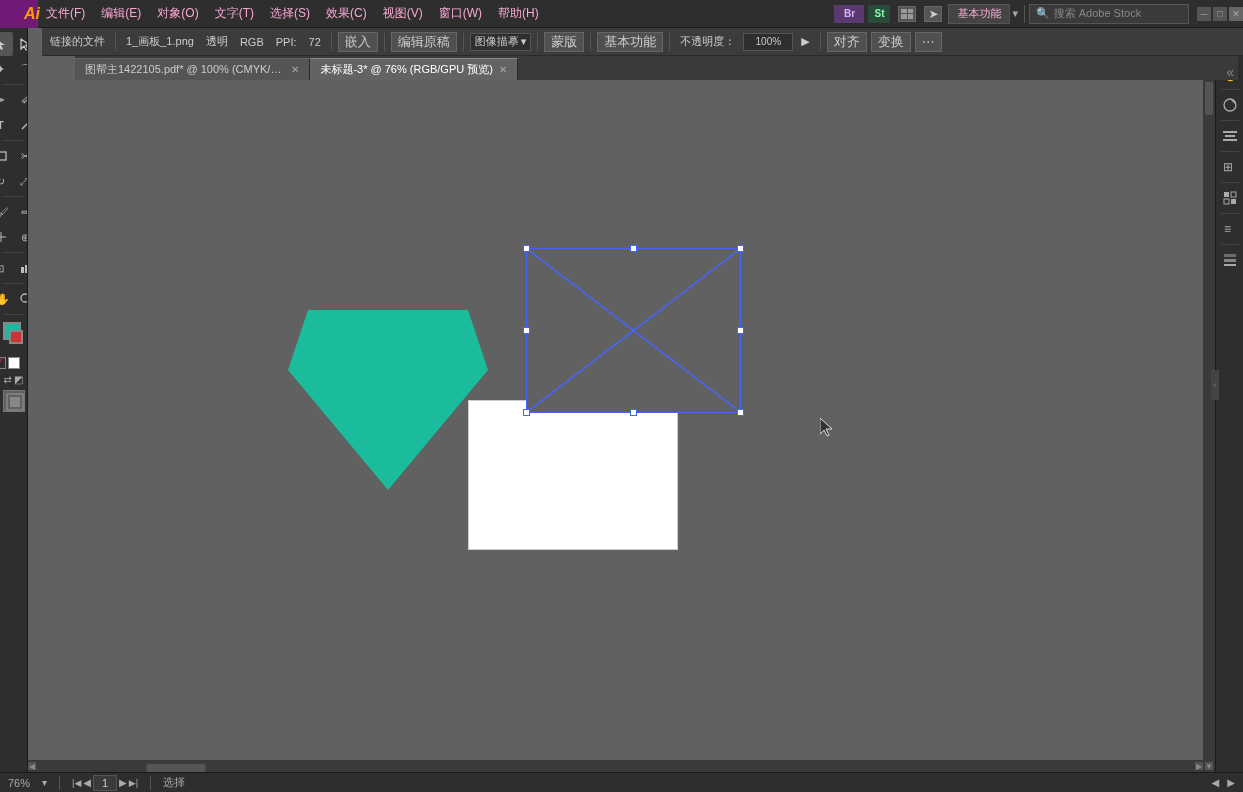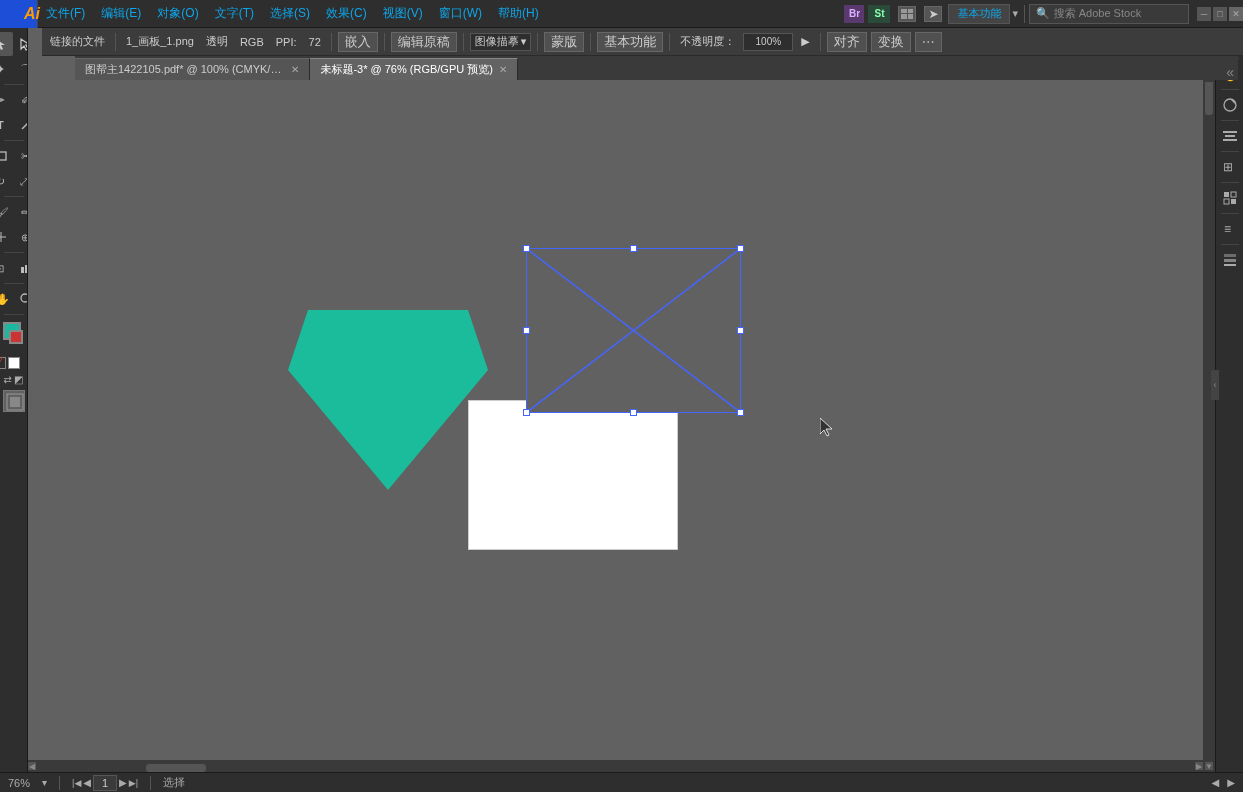--- a/index.html
+++ b/index.html
@@ -4,26 +4,26 @@
   <style>
     * { margin: 0; padding: 0; box-sizing: border-box; }
     body { width: 1243px; height: 792px; background: #616161; font-family: Arial, sans-serif; font-size: 12px; color: #ccc; overflow: hidden; position: relative; }
 
     
     #top-menu-bar {
       width: 100%; height: 28px; background: #2e2e2e; display: flex; align-items: center;
       position: absolute; top: 0; left: 0; z-index: 100; border-bottom: 1px solid #1a1a1a;
     }
     #ai-logo {
-      width: 38px; height: 28px; background: #1d4ed8; display: flex; align-items: center;
+      width: 38px; height: 28px; background: #701a75; display: flex; align-items: center;
       justify-content: center; color: #ff9a00; font-size: 16px; font-style: italic; font-weight: bold;
       border-right: 1px solid #444; flex-shrink: 0; padding-left: 27px;
     }
     .menu-item {
-      padding: 0 8px; height: 28px; display: flex; align-items: center; color: #0ea5e9;
+      padding: 0 8px; height: 28px; display: flex; align-items: center; color: #f9a8d4;
       font-size: 12px; cursor: pointer; white-space: nowrap;
     }
     .menu-spacer { flex: 1; }
     .window-controls { display: flex; align-items: center; gap: 2px; padding-left: 8px; }
     .win-btn { width: 14px; height: 14px; background: #555; display: flex; align-items: center; justify-content: center; font-size: 9px; color: #aaa; cursor: pointer; }
 
     
     #toolbar {
       width: 100%; height: 28px; background: #3c3c3c; display: flex; align-items: center;
       position: absolute; top: 28px; left: 0; z-index: 99; border-bottom: 1px solid #2a2a2a;
@@ -140,21 +140,21 @@
     .handle.bl { bottom: -4px; left: -4px; }
     .handle.bm { bottom: -4px; left: calc(50% - 4px); }
     .handle.br { bottom: -4px; right: -4px; }
 
     
     #cursor { position: absolute; top: 338px; left: 792px; font-size: 16px; color: #333; pointer-events: none; }
     #scrollbar-right-thumb { position: absolute; top: 5px; right: 2px; width: 8px; height: 30px; background: #555; border-radius: 3px; }
     #scrollbar-bottom-thumb { position: absolute; left: 60px; top: 2px; width: 60px; height: 8px; background: #555; border-radius: 3px; }
 
     
-    .app-icon-br { width: 20px; height: 18px; background: #5a3a6e; display: flex; align-items: center; justify-content: center; color: #dbb0ff; font-size: 10px; font-weight: bold; }
+    .app-icon-br { width: 30px; height: 18px; background: #5a3a6e; display: flex; align-items: center; justify-content: center; color: #dbb0ff; font-size: 10px; font-weight: bold; }
     .app-icon-st { width: 22px; height: 18px; background: #2a4a3a; display: flex; align-items: center; justify-content: center; color: #88ffaa; font-size: 10px; font-weight: bold; }
   </style>
 </head>
 <body>
 
 <div id="top-menu-bar">
   <div id="ai-logo" style="color:#ff9a00; font-style:italic; font-weight:bold; font-size:16px;">Ai</div>
   <div class="menu-item">文件(F)</div>
   <div class="menu-item">编辑(E)</div>
   <div class="menu-item">对象(O)</div>

